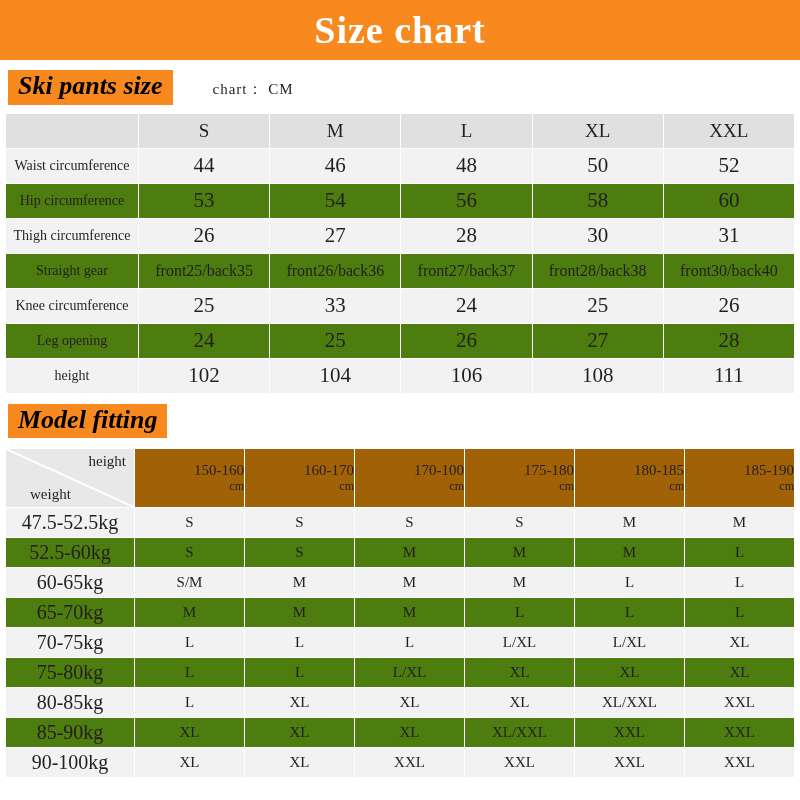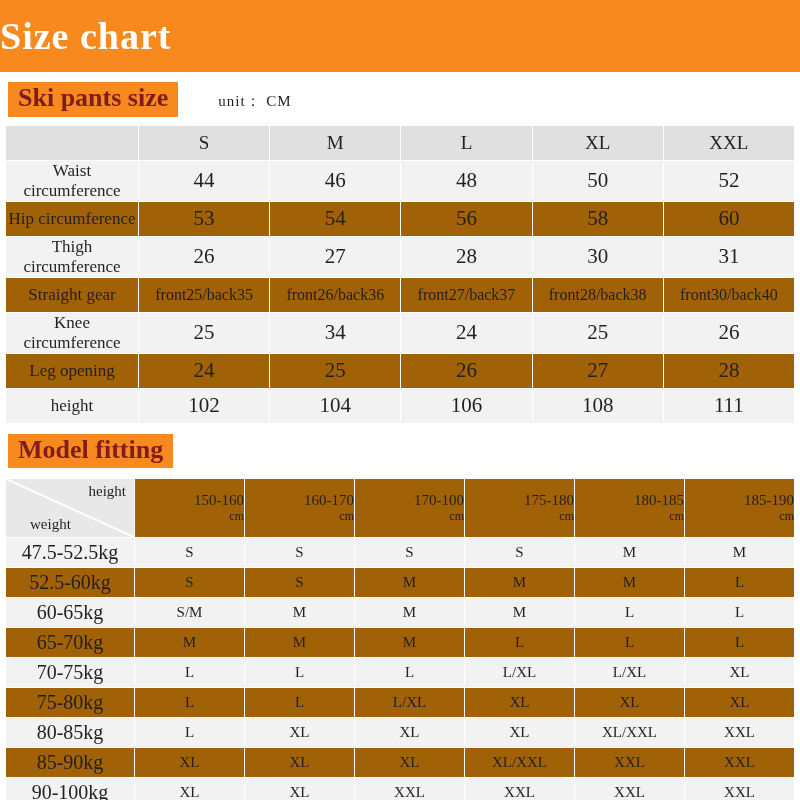--- a/index.html
+++ b/index.html
@@ -15,46 +15,48 @@
     overflow: hidden;
   }
   .page {
     width: 800px;
     height: 800px;
     position: relative;
     box-sizing: border-box;
   }
   
   .header-bar {
-    height: 72px;
+    height: 60px;
     background: #f7891e;
     display: flex;
     align-items: center;
+    justify-content: center;
   }
   .header-title {
     color: #ffffff;
     font-size: 38px;
     font-weight: bold;
     letter-spacing: 1px;
     font-family: "Liberation Serif", serif;
   }
   
   .section-title-wrap {
     padding: 10px 0 4px 8px;
     display: flex;
     align-items: baseline;
   }
   .section-title {
     background: #f7891e;
-    color: #7f1d1d;
+    color: #000000;
     font-size: 26px;
     font-weight: bold;
     padding: 2px 10px 4px 10px;
     display: inline-block;
     line-height: 1.1;
+    font-style: italic;
   }
   .unit-label {
     margin-left: 40px;
     font-size: 15px;
     color: #231f20;
     letter-spacing: 1px;
   }
   
   table {
     border-collapse: collapse;
@@ -63,27 +65,27 @@
     table-layout: fixed;
   }
   table td, table th {
     text-align: center;
     font-weight: normal;
     padding: 0;
     height: 34px;
     font-size: 19px;
     border: 1px solid #ffffff;
   }
-  .row-a td { background: #a16207; }
+  .row-a td { background: #4d7c0f; }
   .row-b td { background: #f2f2f2; }
   .hdr td { background: #e0e0e0; font-size: 19px; }
 
   
   #size-table td.label {
-    font-size: 17px;
+    font-size: 14px;
     text-align: center;
     width: 132px;
   }
   #size-table td.gear {
     font-size: 16px;
   }
   #size-table td.tall {
     font-size: 21px;
   }
 
@@ -145,21 +147,21 @@
 <body>
 
 <div class="page">
 
   <div class="header-bar">
     <div class="header-title">Size chart</div>
   </div>
 
   <div class="section-title-wrap">
     <span class="section-title">Ski pants size</span>
-    <span class="unit-label">unit： CM</span>
+    <span class="unit-label">chart： CM</span>
   </div>
 
   <table id="size-table">
     <tbody>
         <tr class="hdr">
           <td class="label"></td>
           <td>S</td>
           <td>M</td>
           <td>L</td>
           <td>XL</td>
@@ -193,21 +195,21 @@
           <td class="label">Straight gear</td>
           <td class="gear">front25/back35</td>
           <td class="gear">front26/back36</td>
           <td class="gear">front27/back37</td>
           <td class="gear">front28/back38</td>
           <td class="gear">front30/back40</td>
         </tr>
         <tr class="row-b">
           <td class="label">Knee circumference</td>
           <td class="tall">25</td>
-          <td class="tall">34</td>
+          <td class="tall">33</td>
           <td class="tall">24</td>
           <td class="tall">25</td>
           <td class="tall">26</td>
         </tr>
         <tr class="row-a">
           <td class="label">Leg opening</td>
           <td class="tall">24</td>
           <td class="tall">25</td>
           <td class="tall">26</td>
           <td class="tall">27</td>

